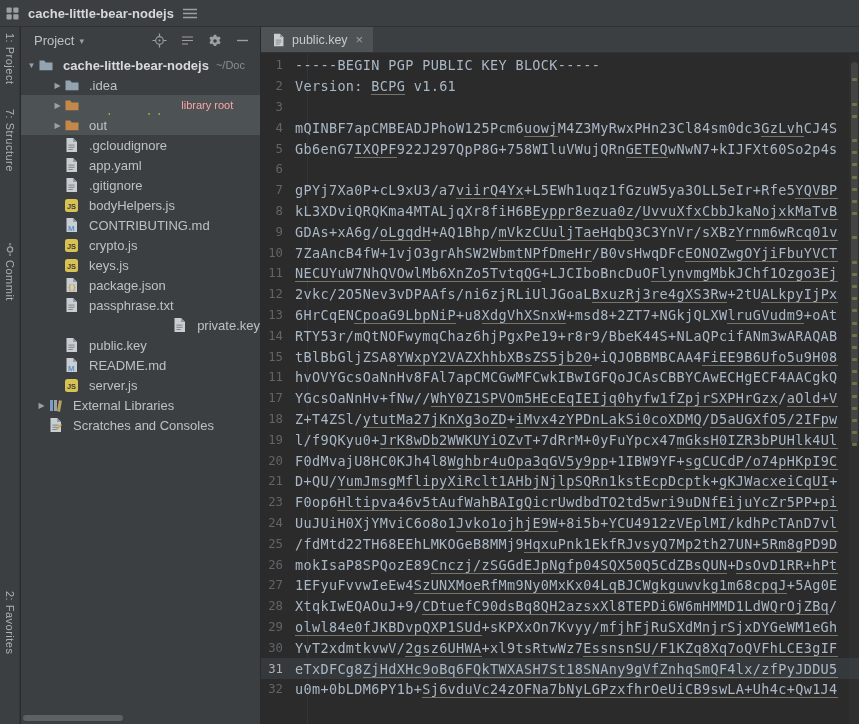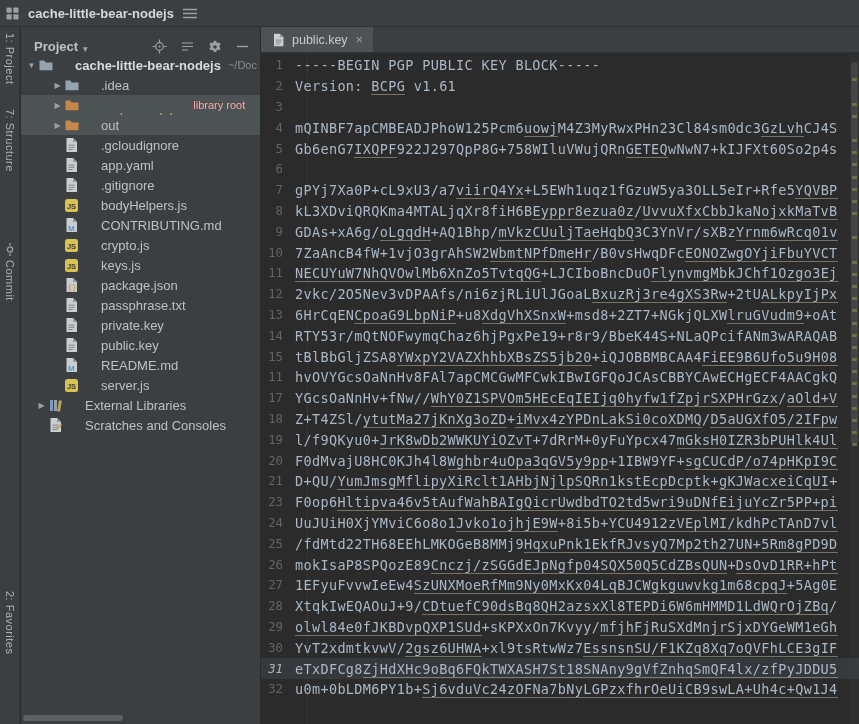--- a/index.html
+++ b/index.html
@@ -15,50 +15,50 @@
 
   
   .stripe{position:absolute;left:0;top:27px;width:20px;bottom:0;background:#3c3f41;border-right:1px solid #333639;}
   .stripe-item{position:absolute;left:0;width:20px;display:flex;flex-direction:column;align-items:center;gap:4px;cursor:default;}
   .vtext{writing-mode:vertical-rl;text-orientation:mixed;font-size:11px;color:#aeb1b3;letter-spacing:.5px;white-space:nowrap;}
   .stripe-icon{display:inline-flex;}
 
   
   .project-panel{position:absolute;left:21px;top:27px;width:240px;bottom:0;background:#3c3f41;
                  border-right:1px solid #282b2d;overflow:hidden;}
-  .panel-header{height:27px;display:flex;align-items:flex-end;padding-left:13px;font-size:13px;color:#bdc1c4;font-weight:bold;}
+  .panel-header{height:27px;display:flex;align-items:center;padding-left:13px;font-size:13px;color:#bdc1c4;}
   .panel-caret{font-size:9px;color:#9da0a3;margin-left:5px;}
   .panel-icons{margin-left:auto;display:flex;align-items:center;gap:13px;padding-right:10px;}
   .panel-icon{display:inline-flex;align-items:center;cursor:pointer;}
   .tree{margin-top:1px;}
   .trow{display:flex;align-items:center;height:20px;font-size:13px;white-space:nowrap;overflow:hidden;cursor:default;}
   .trow.sel{background:#4d5254;}
   .arrow{flex:none;width:13px;font-size:8px;color:#9da0a3;text-align:center;}
-  .ticon{flex:none;width:17px;height:16px;display:inline-flex;align-items:center;margin-right:20px;}
+  .ticon{flex:none;width:17px;height:16px;display:inline-flex;align-items:center;margin-right:8px;}
   .tname{color:#bdc1c4;}
   .tname.bold{font-weight:bold;color:#d8dadc;}
   .tname.olive{color:#b6b24c;margin-top:24px;}
   .tsuffix{color:#8a8e91;margin-left:7px;font-size:11px;}
   .tsuffix.olive-dim{color:#fca5a5;}
   .hscroll-thumb{position:absolute;bottom:3px;left:2px;width:100px;height:6px;border-radius:3px;background:#5e6163;}
 
   
   .editor-area{position:absolute;left:261px;top:27px;right:0;bottom:0;background:#2b2b2b;}
   .tabbar{position:absolute;top:0;left:0;right:0;height:26px;background:#3c3f41;border-bottom:1px solid #313335;display:flex;}
   .tab{display:flex;align-items:center;gap:6px;padding:0 10px;background:#4e5254;color:#c6cacd;font-size:12.5px;cursor:pointer;}
   .tab-close{color:#9aa0a5;font-size:13px;margin-left:2px;cursor:pointer;}
   .tab-icon{display:inline-flex;transform:scale(.9);}
 
   .editor{position:absolute;top:27px;left:0;right:0;bottom:0;overflow:hidden;
           font-family:"DejaVu Sans Mono",monospace;font-size:13.5px;letter-spacing:.35px;color:#a9b7c6;padding-top:1px;}
   .gutsep{position:absolute;top:27px;bottom:0;left:46px;width:1px;background:#323639;z-index:0;pointer-events:none;}
   .line{position:relative;z-index:1;display:flex;height:20.8px;align-items:center;}
   .line.caretline{background:#36393c;}
   .ln{flex:none;width:34px;text-align:right;padding-right:12px;color:#616569;font-size:12.3px;letter-spacing:0;}
-  .caretline .ln{color:#aeb3b6;font-style:italic;}
+  .caretline .ln{color:#aeb3b6;}
   .ct{white-space:pre;}
   .typo{border-bottom:1px solid rgba(190,190,170,.5);}
 
   .vscroll{position:absolute;top:27px;right:0;bottom:0;width:10px;background:rgba(255,255,255,.02);z-index:4;}
   .vthumb{position:absolute;top:8px;right:1px;width:7px;height:382px;border-radius:4px;background:rgba(255,255,255,.10);}
   .stripe-marks{position:absolute;top:0;right:0;bottom:0;width:10px;z-index:5;pointer-events:none;}
   .mark{position:absolute;right:2px;width:5px;height:3px;border-radius:1px;background:#7b8447;opacity:.75;}
 </style>
 </head>
 <body>
@@ -269,21 +269,21 @@
             <svg width="15" height="16" viewBox="0 0 15 16">
               <path fill="#c8ced2" d="M2.5 1h6.6L13 4.9V15H2.5z"></path>
               <path fill="#8f979c" d="M9.1 1L13 4.9H9.1z"></path>
               <rect x="4.4" y="7.6" width="6.2" height="1" fill="#7d858b"></rect>
               <rect x="4.4" y="9.8" width="6.2" height="1" fill="#7d858b"></rect>
               <rect x="4.4" y="12" width="4.4" height="1" fill="#7d858b"></rect>
             </svg>
           </span>
           <span class="tname">passphrase.txt</span>
         </div>
-        <div class="trow" style="padding-left: 30px;">
+        <div class="trow" style="padding-left: 30px; justify-content: flex-end;">
           <span class="arrow"></span>
           <span class="ticon">
             <svg width="15" height="16" viewBox="0 0 15 16">
               <path fill="#c8ced2" d="M2.5 1h6.6L13 4.9V15H2.5z"></path>
               <path fill="#8f979c" d="M9.1 1L13 4.9H9.1z"></path>
               <rect x="4.4" y="7.6" width="6.2" height="1" fill="#7d858b"></rect>
               <rect x="4.4" y="9.8" width="6.2" height="1" fill="#7d858b"></rect>
               <rect x="4.4" y="12" width="4.4" height="1" fill="#7d858b"></rect>
             </svg>
           </span>

